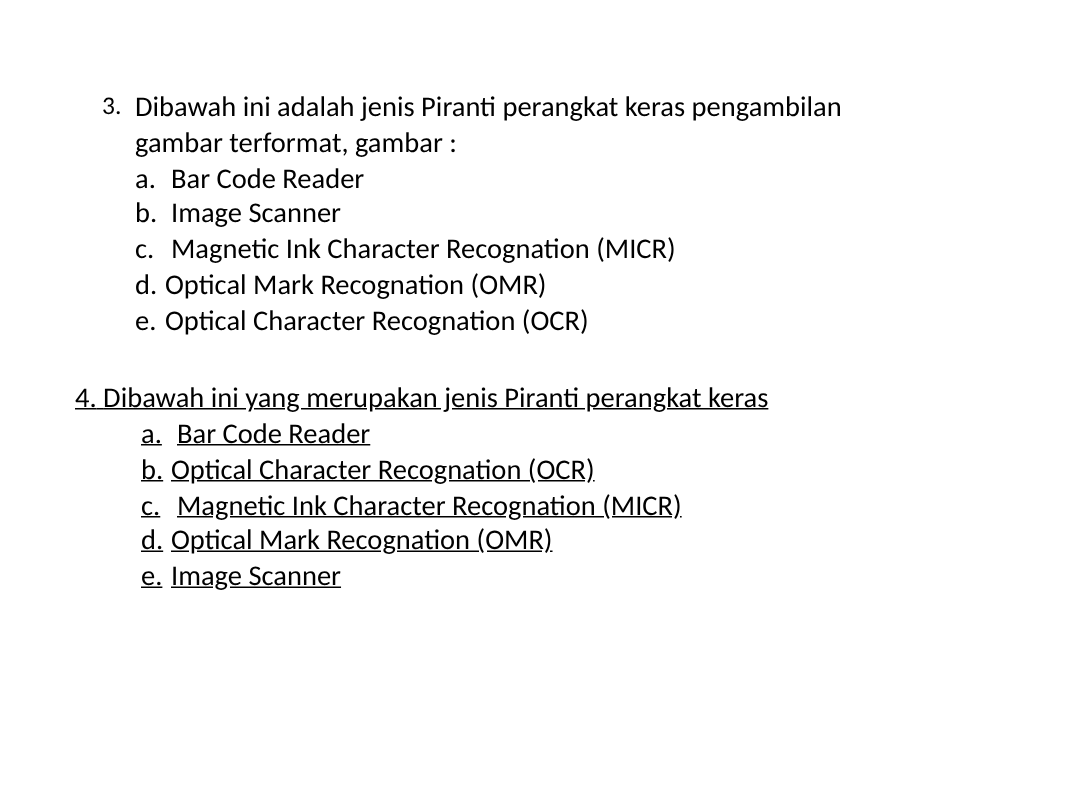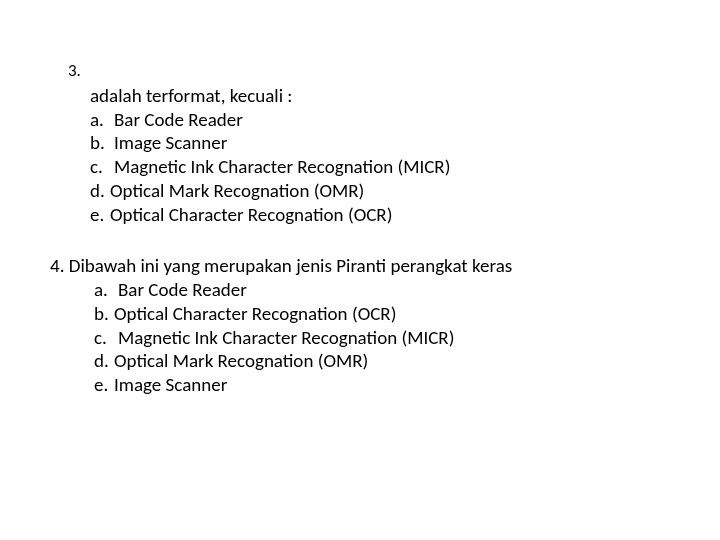--- a/index.html
+++ b/index.html
@@ -51,22 +51,22 @@
 </style>
 </head>
 <body>
 
 <div class="content">
 
   <div class="question">
     <div class="q-head">
       <div class="q-number">3.</div>
       <div class="q-text">
-        <br>
-        <span>adalah terformat, kecuali :</span>
+        <span>Dibawah ini adalah jenis Piranti perangkat keras pengambilan</span><br>
+        <span>gambar terformat, gambar :</span>
         <div>
           <div class="option-row">
             <div class="opt-letter">a.</div>
             <div class="opt-text">Bar Code Reader</div>
           </div>
           <div class="option-row">
             <div class="opt-letter">b.</div>
             <div class="opt-text">Image Scanner</div>
           </div>
           <div class="option-row">
@@ -79,21 +79,21 @@
           </div>
           <div class="option-row">
             <div class="opt-letter-tight">e.</div>
             <div class="opt-text">Optical Character Recognation (OCR)</div>
           </div>
         </div>
       </div>
     </div>
   </div>
 
-  <div class="question" style="margin-left:-18px;">
+  <div class="question" style="margin-left:-18px;text-decoration:underline;">
     <div class="q-head">
       <div style="flex:1;">
         <span>4.</span>
         <span>Dibawah ini yang merupakan jenis Piranti perangkat keras</span><br>
         <div class="options" style="padding-left:44px;">
           <div class="option-row">
             <div class="opt-letter">a.</div>
             <div class="opt-text">Bar Code Reader</div>
           </div>
           <div class="option-row">

